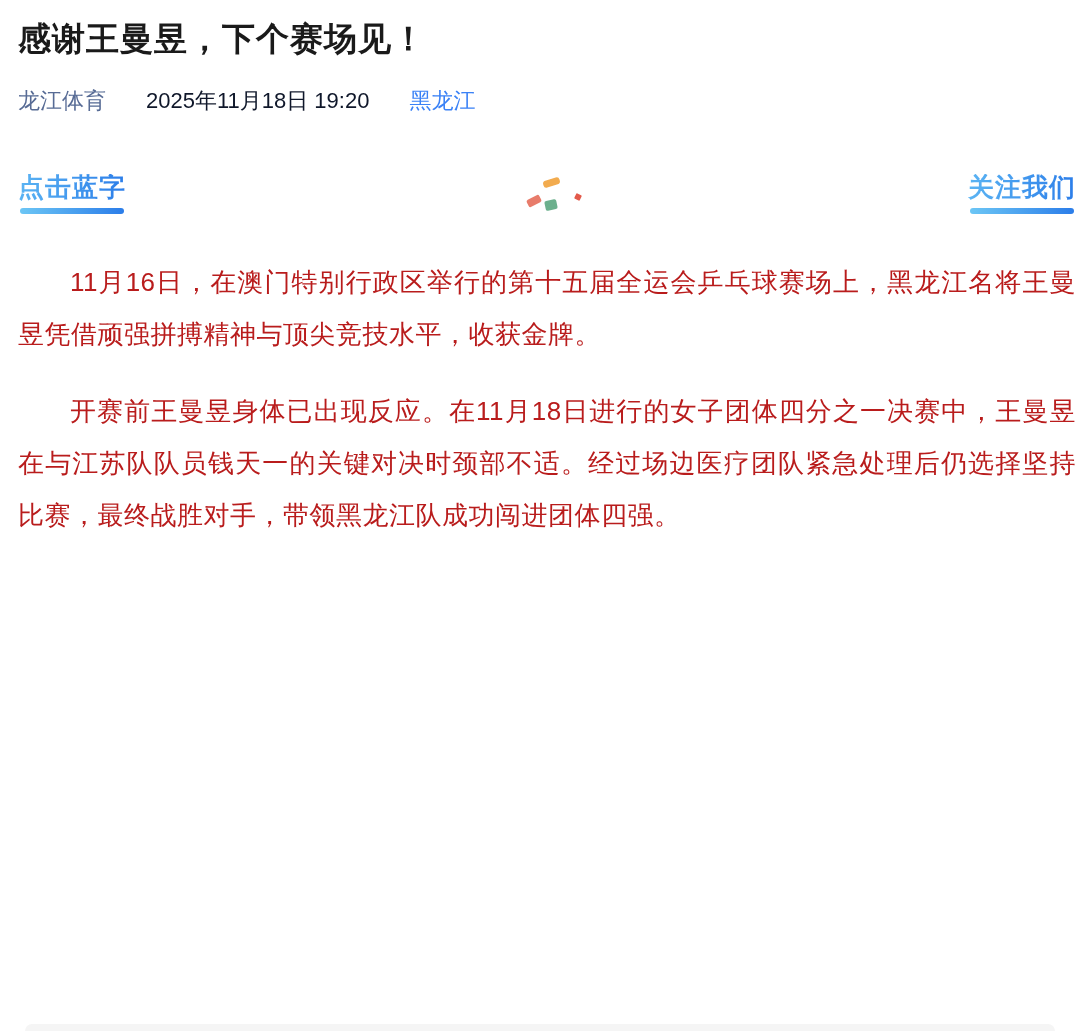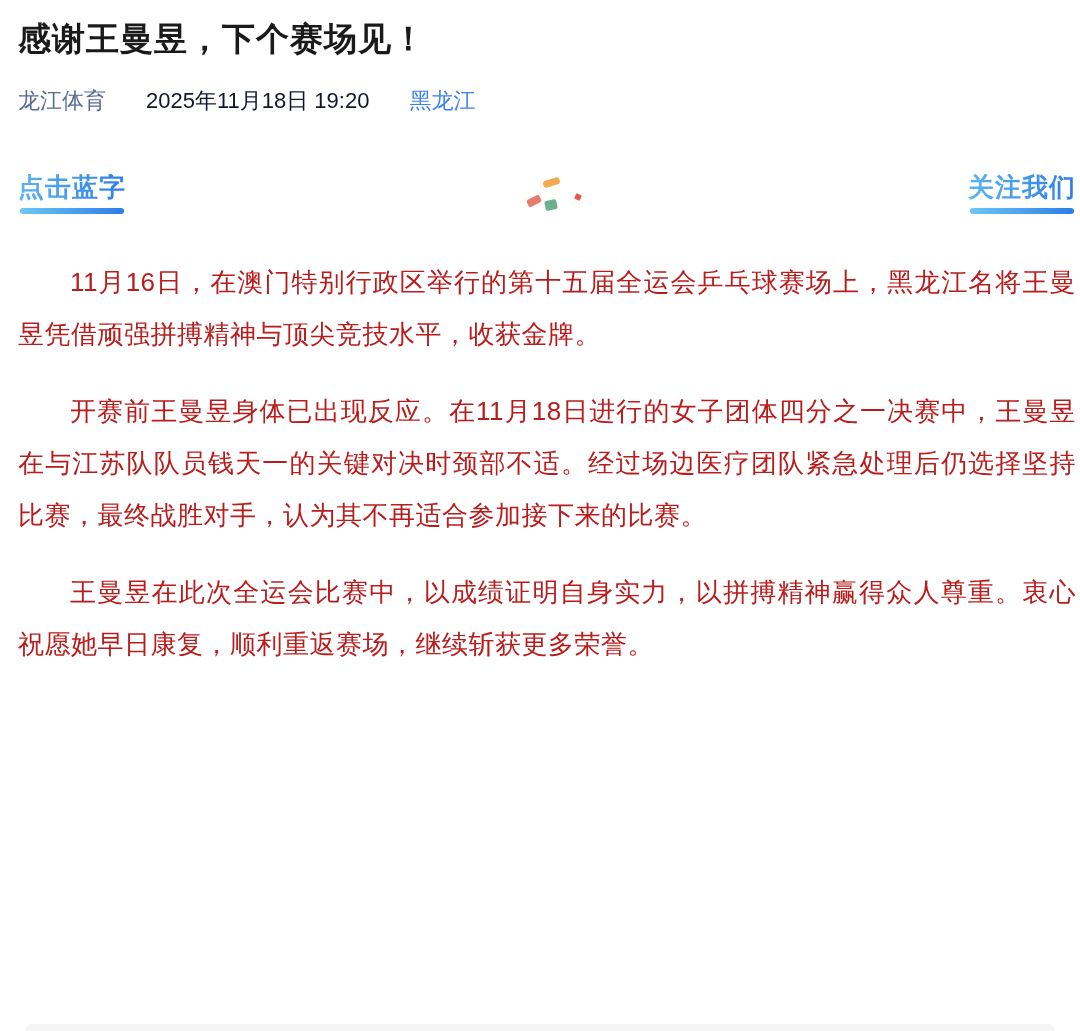--- a/index.html
+++ b/index.html
@@ -134,19 +134,18 @@
       <span class="confetti-red"></span>
     </div>
     <div class="banner-side">
       <span class="grad-text">关注我们</span>
       <span class="grad-underline"></span>
     </div>
   </div>
 
   <div class="article-body">
     <p>11月16日，在澳门特别行政区举行的第十五届全运会乒乓球赛场上，黑龙江名将王曼昱凭借顽强拼搏精神与顶尖竞技水平，收获金牌。</p>
-    <p>开赛前王曼昱身体已出现反应。在11月18日进行的女子团体四分之一决赛中，王曼昱在与江苏队队员钱天一的关键对决时颈部不适。经过场边医疗团队紧急处理后仍选择坚持比赛，最终战胜对手，认为其不再适合参加接下来的比赛。</p>
-    <p>王曼昱在此次全运会比赛中，以成绩证明自身实力，以拼搏精神赢得众人尊重。衷心祝愿她早日康复，顺利重返赛场，继续斩获更多荣誉。</p>
+    <p>开赛前王曼昱身体已出现反应。在11月18日进行的女子团体四分之一决赛中，王曼昱在与江苏队队员钱天一的关键对决时颈部不适。经过场边医疗团队紧急处理后仍选择坚持比赛，最终战胜对手，带领黑龙江队成功闯进团体四强。</p>
   </div>
 
 </div>
 
 <div class="bottom-card-edge"></div>
 
 </body></html>

